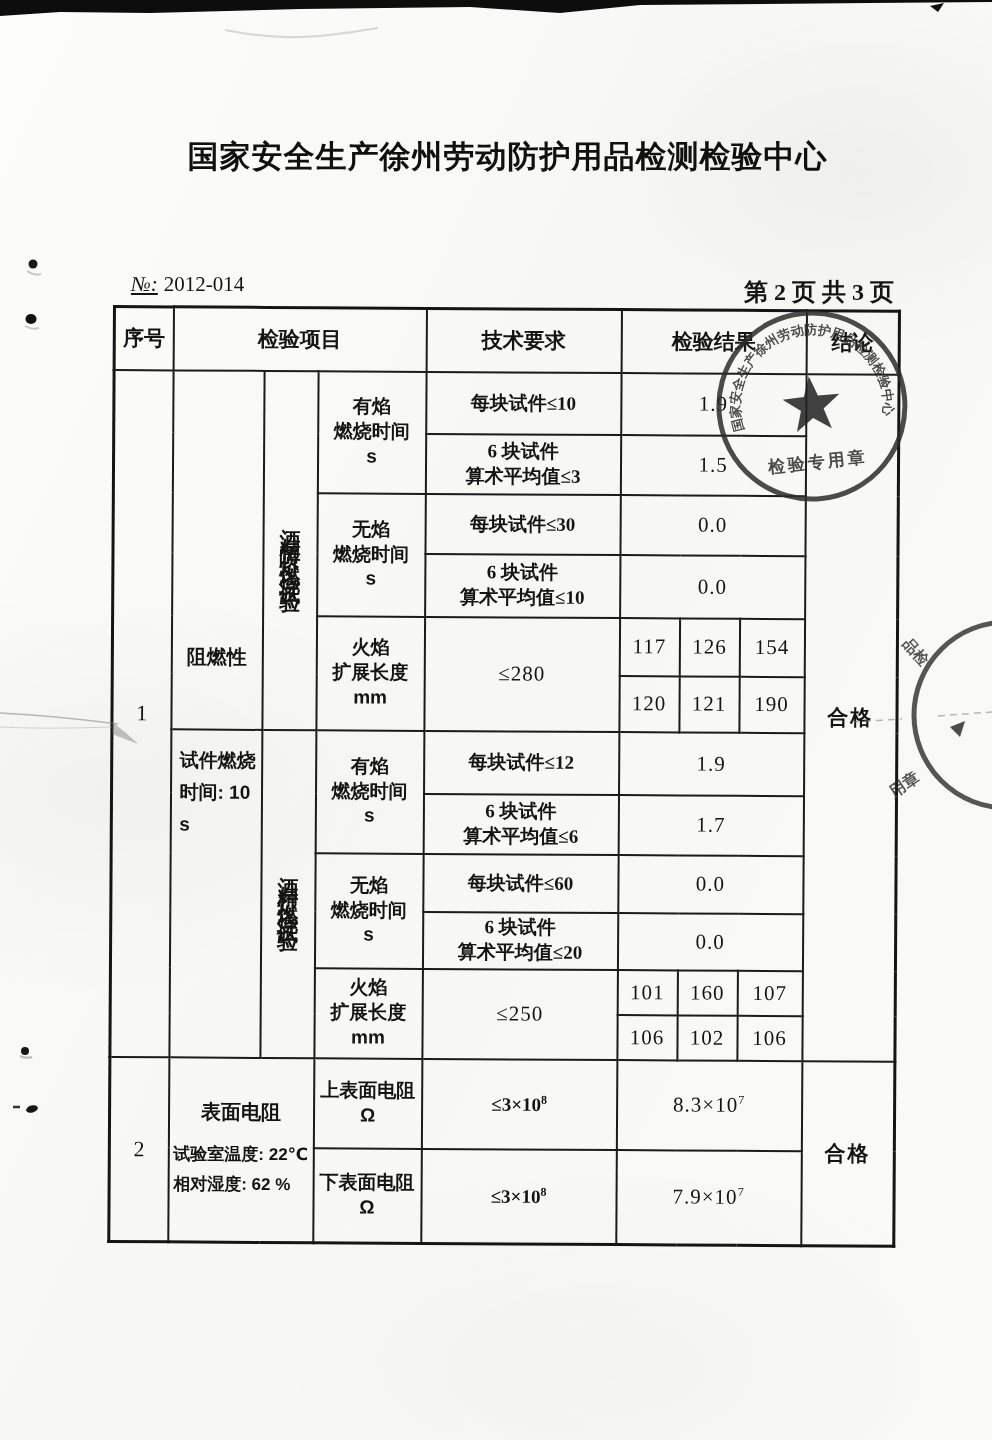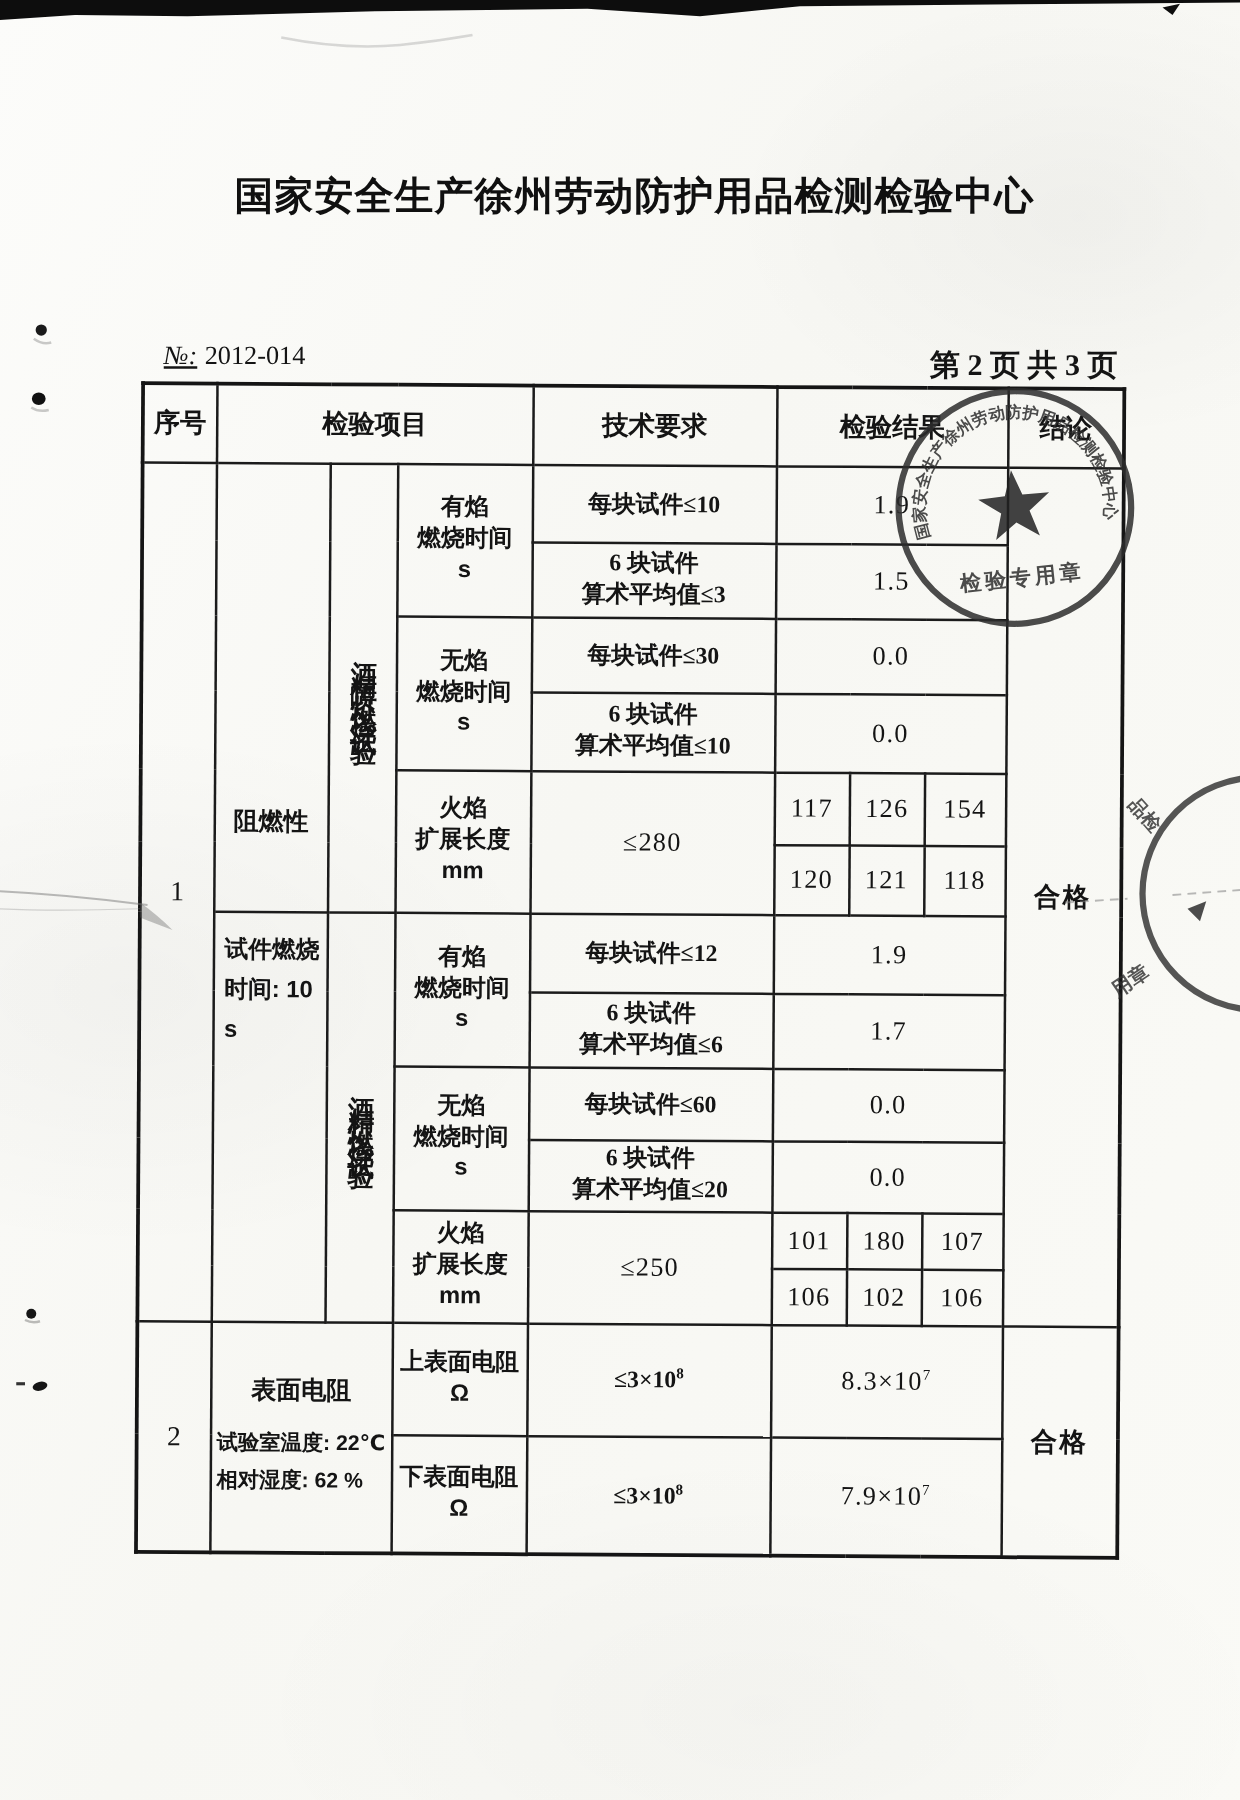--- a/index.html
+++ b/index.html
@@ -137,21 +137,21 @@
 扩展长度
 mm</td>
       <td rowspan="2" class="req num">≤280</td>
       <td class="num">117</td>
       <td class="num">126</td>
       <td class="num">154</td>
     </tr>
     <tr style="height:56px">
       <td class="num">120</td>
       <td class="num">121</td>
-      <td class="num">118</td>
+      <td class="num">190</td>
     </tr>
     <tr style="height:63px">
       <td rowspan="6" class="item-b pre">试件燃烧
 时间: 10 s</td>
       <td rowspan="6"><span class="vert">酒精灯燃烧试验</span></td>
       <td rowspan="2" class="lbl pre">有焰
 燃烧时间
 s</td>
       <td class="req">每块试件≤12</td>
       <td colspan="3" class="num">1.9</td>
@@ -172,21 +172,21 @@
       <td class="req pre">6 块试件
 算术平均值≤20</td>
       <td colspan="3" class="num">0.0</td>
     </tr>
     <tr style="height:45px">
       <td rowspan="2" class="lbl pre">火焰
 扩展长度
 mm</td>
       <td rowspan="2" class="req num">≤250</td>
       <td class="num">101</td>
-      <td class="num">180</td>
+      <td class="num">160</td>
       <td class="num">107</td>
     </tr>
     <tr style="height:45px">
       <td class="num">106</td>
       <td class="num">102</td>
       <td class="num">106</td>
     </tr>
     <tr style="height:90px">
       <td rowspan="2" class="seq">2</td>
       <td rowspan="2" colspan="2" class="surf-cell">

